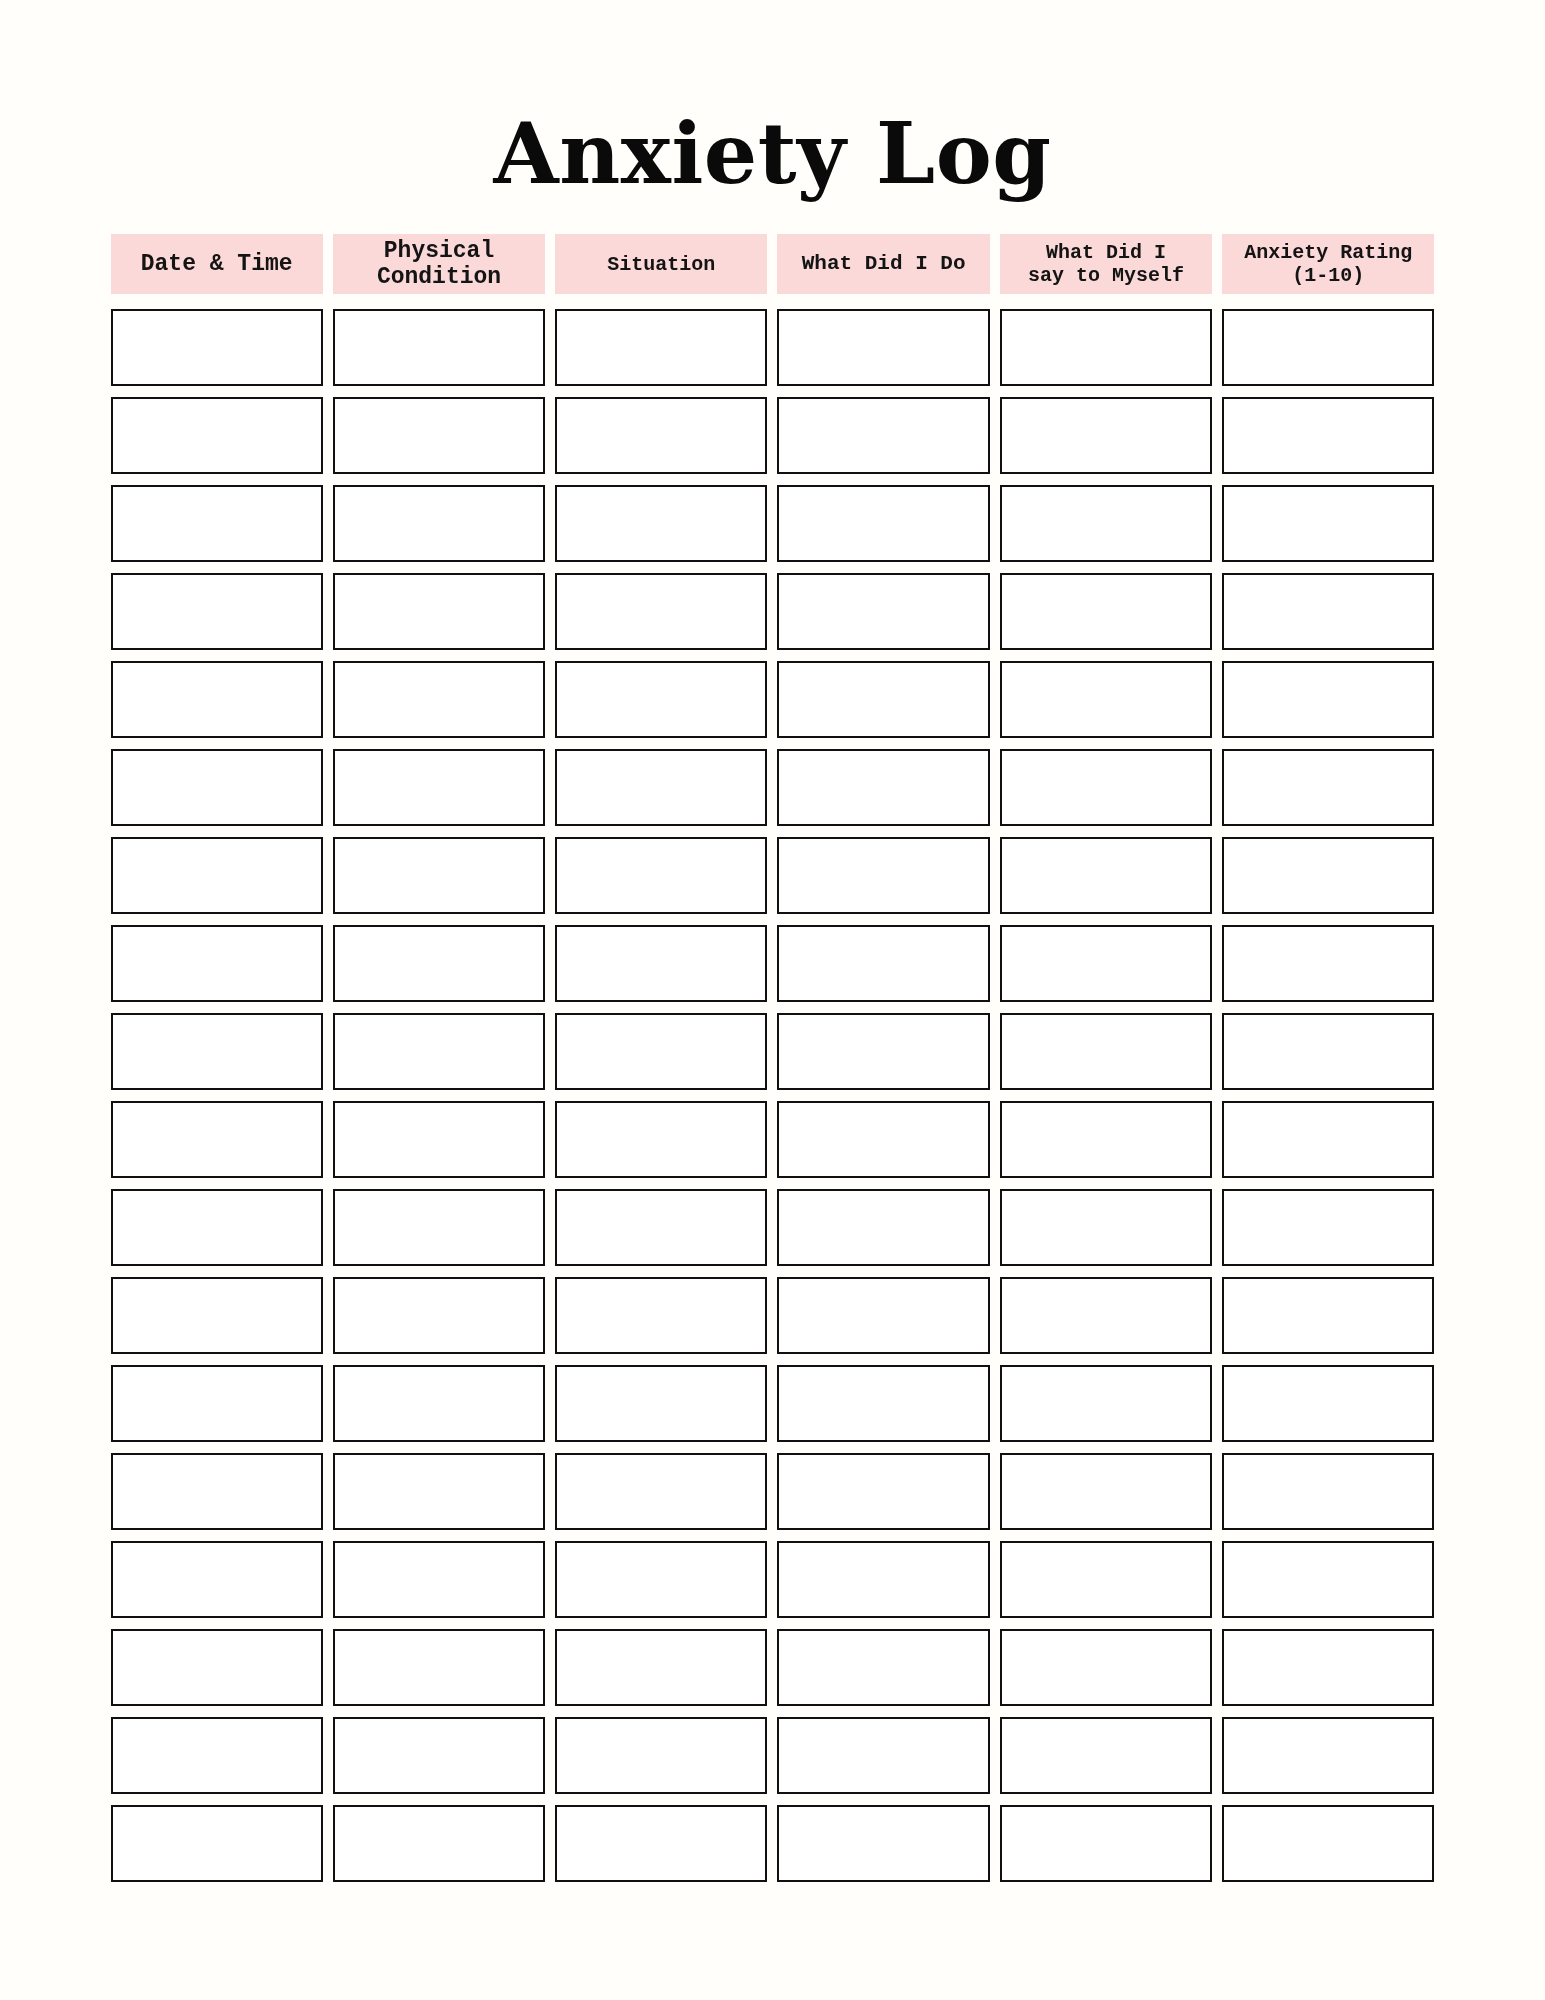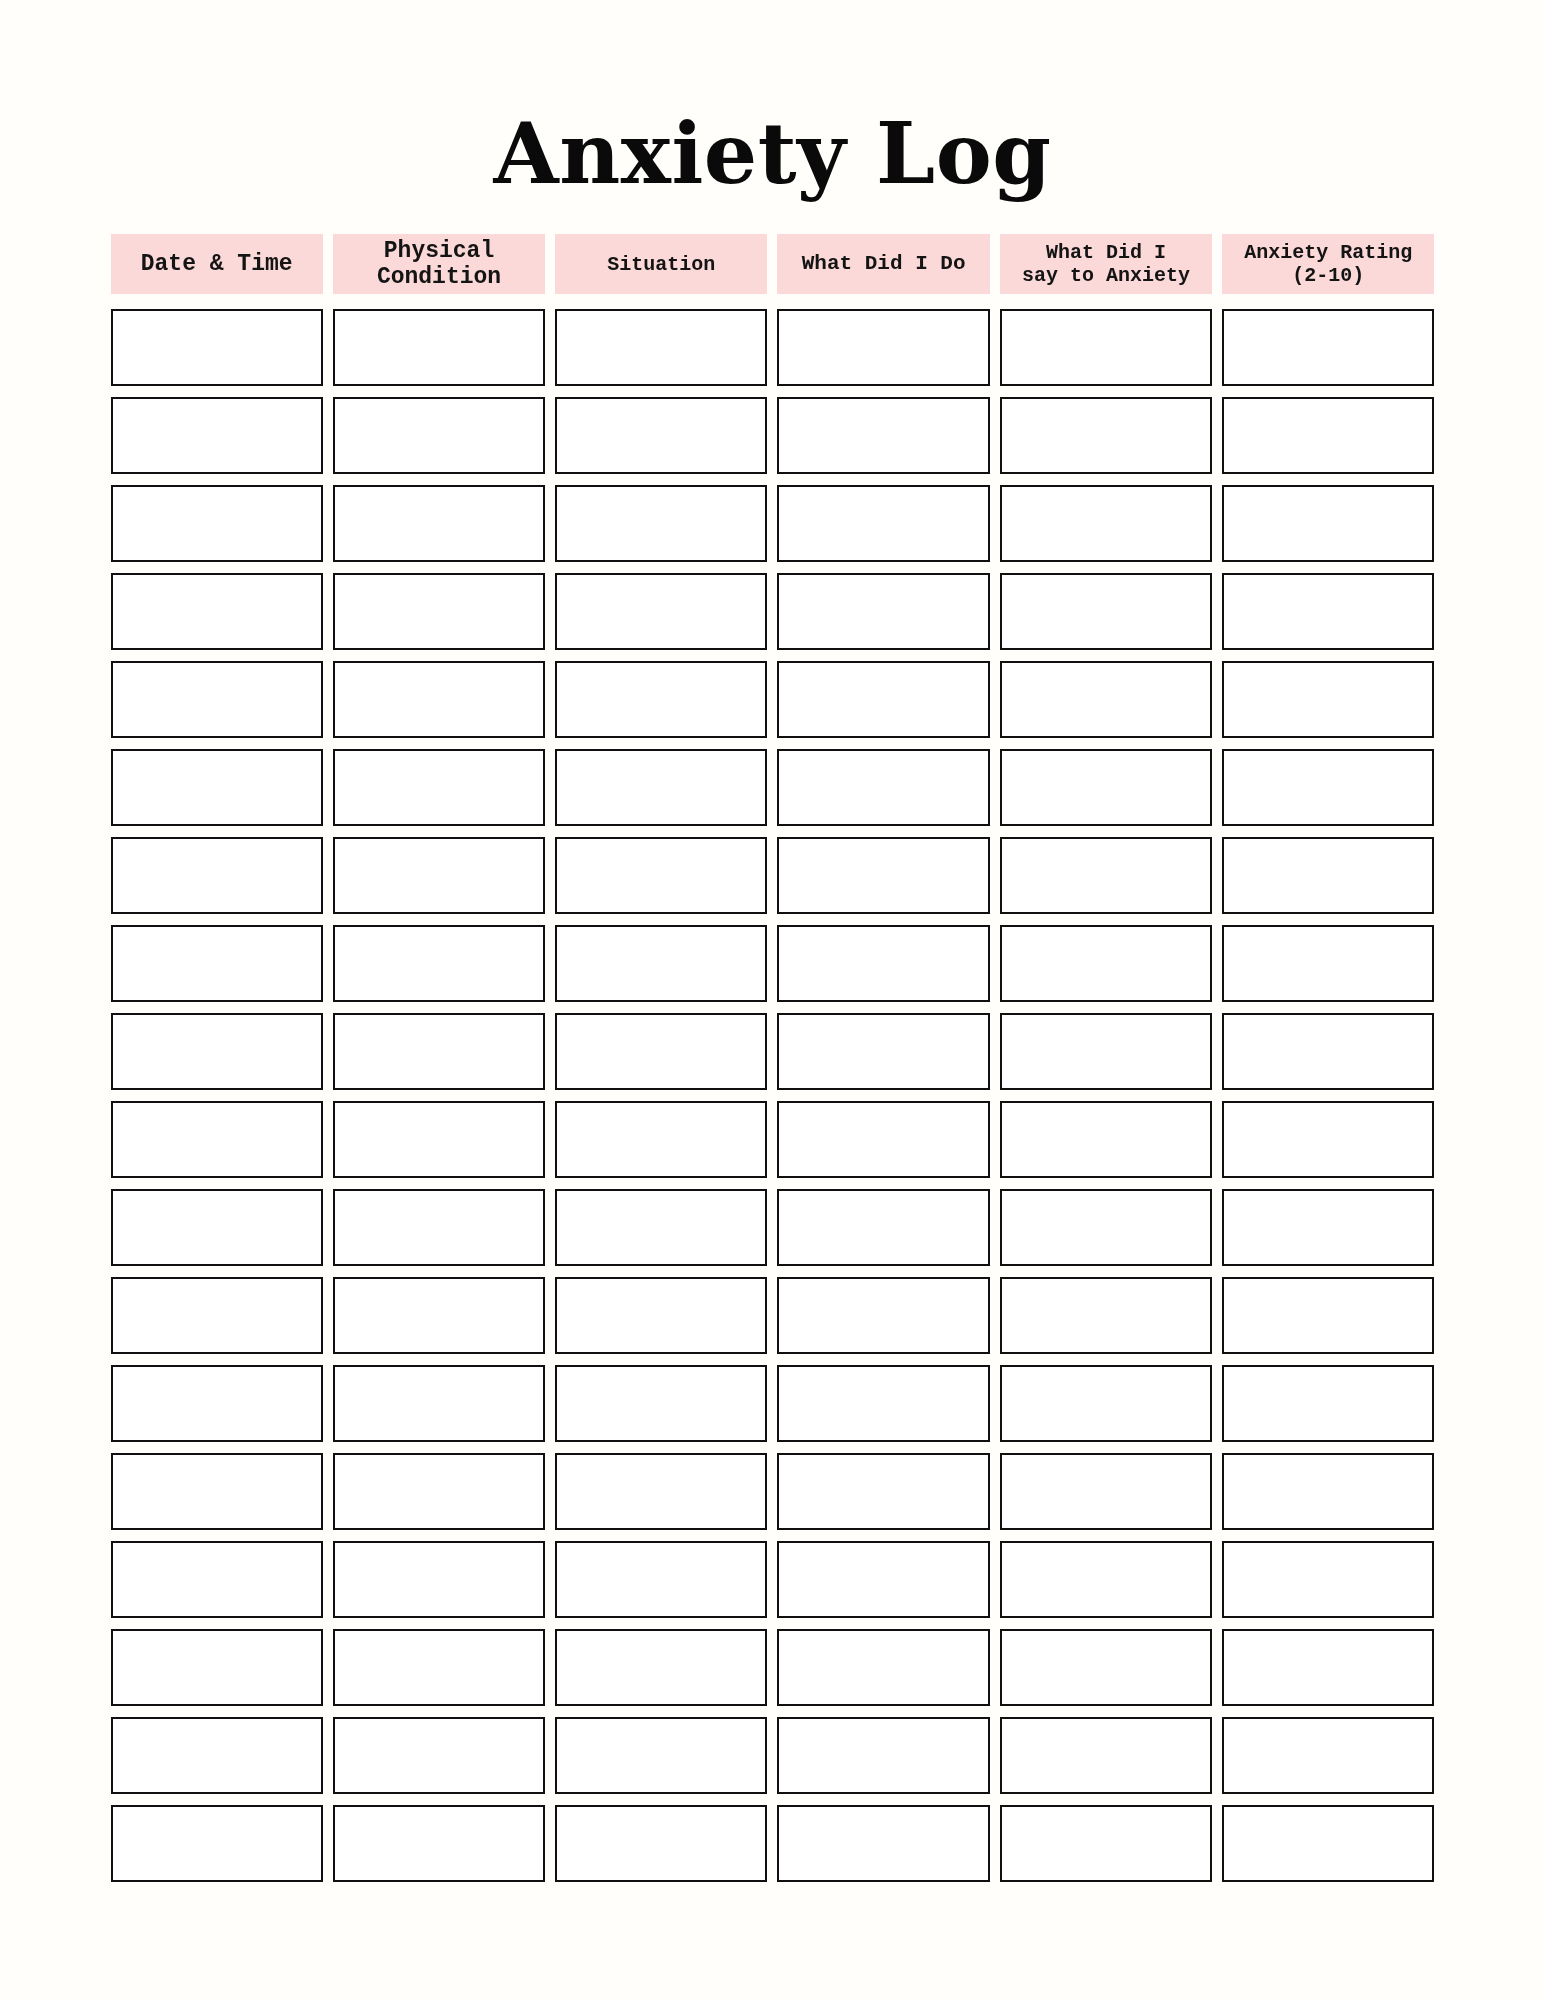--- a/index.html
+++ b/index.html
@@ -70,23 +70,23 @@
 
   <div class="log-table">
 
     <div class="header-grid">
       <div class="header-cell">Date &amp; Time</div>
       <div class="header-cell">Physical
 Condition</div>
       <div class="header-cell">Situation</div>
       <div class="header-cell">What Did I Do</div>
       <div class="header-cell">What Did I
-say to Anxiety</div>
+say to Myself</div>
       <div class="header-cell">Anxiety Rating
-(2-10)</div>
+(1-10)</div>
     </div>
 
     <div class="body-grid">
         <div class="cell"></div>
         <div class="cell"></div>
         <div class="cell"></div>
         <div class="cell"></div>
         <div class="cell"></div>
         <div class="cell"></div>
         <div class="cell"></div>

